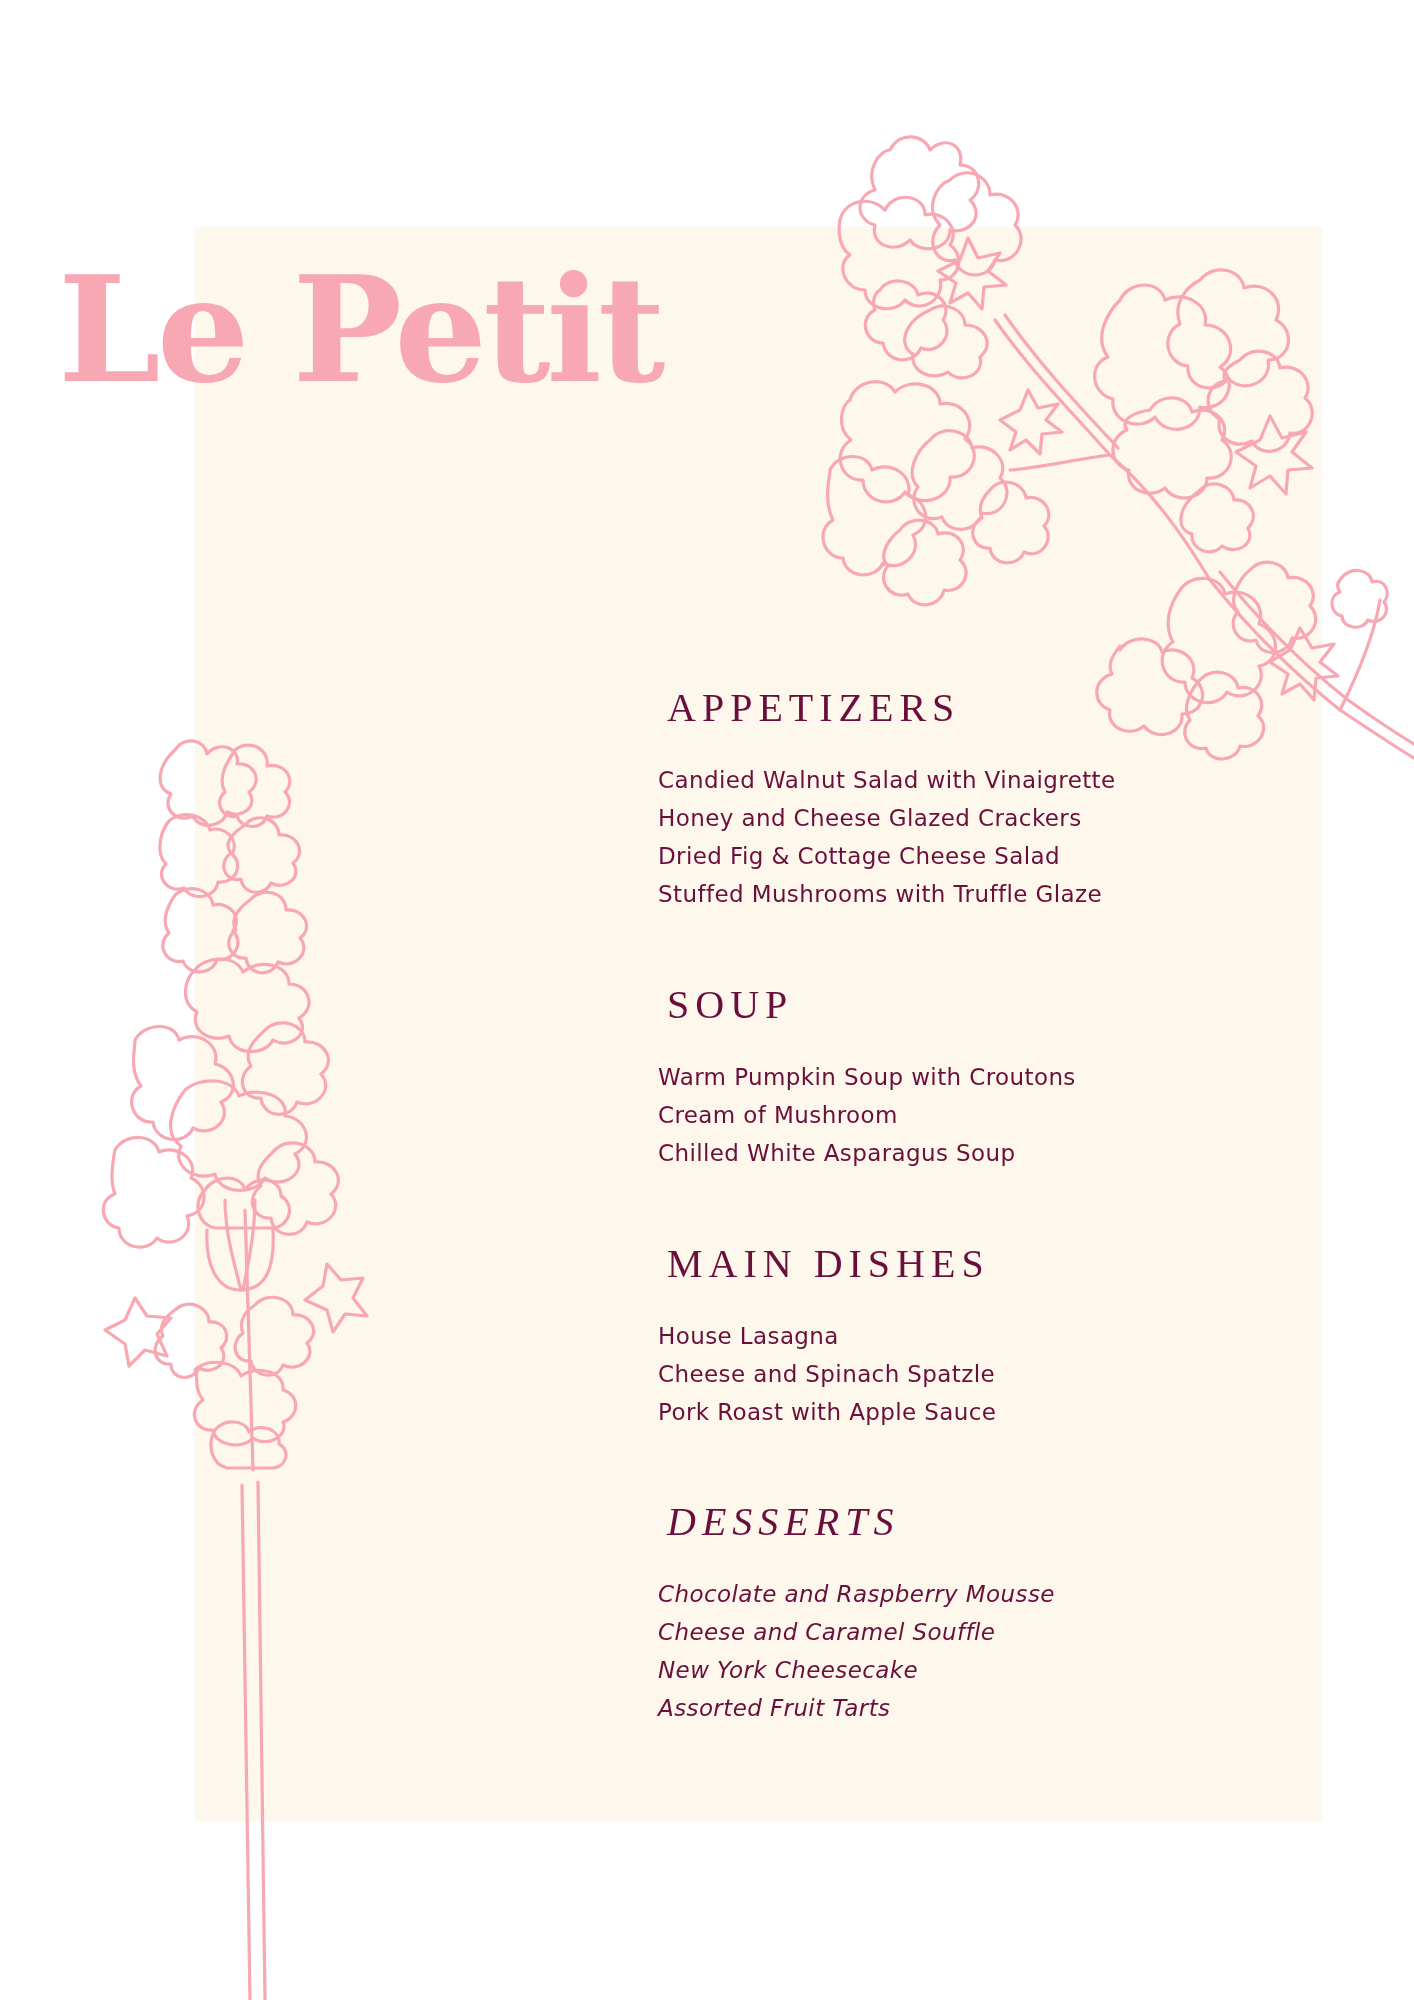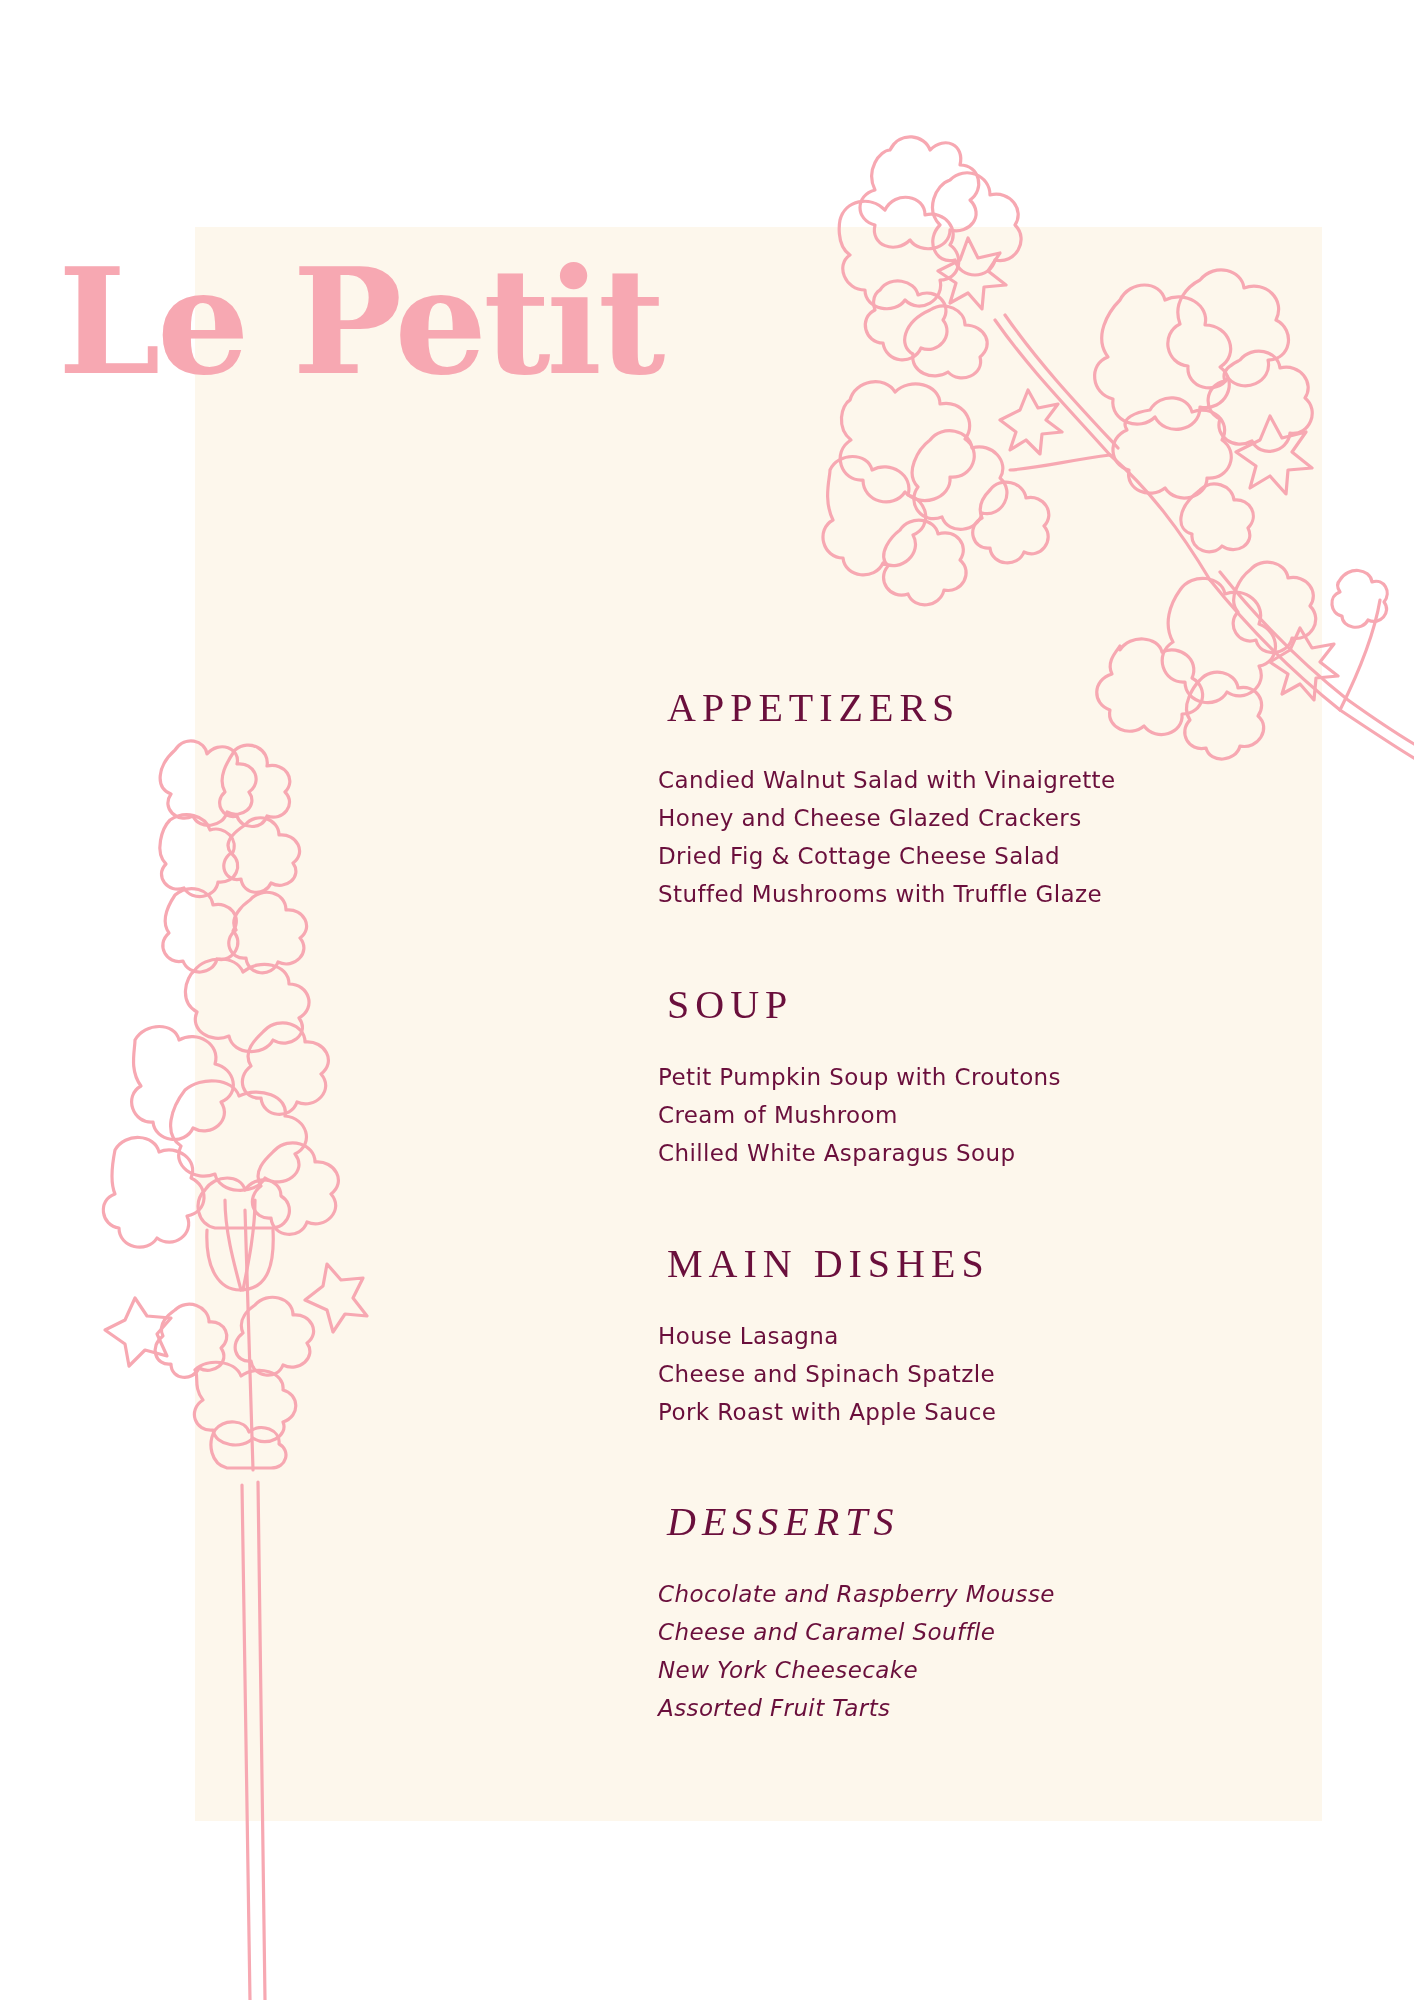--- a/index.html
+++ b/index.html
@@ -13,21 +13,21 @@
     width: 1127px; height: 1594px;
     background: #fdf7ec;
   }
   .botanical { position: absolute; }
   .botanical svg { display: block; overflow: visible; }
   .botanical svg * {
     fill: none; stroke: #f7a8b2; stroke-width: 3.2;
     stroke-linecap: round; stroke-linejoin: round;
   }
   .title {
-    position: absolute; left: 58px; top: 228px;
+    position: absolute; left: 58px; top: 236px;
     margin: 0;
     font-family: "DejaVu Serif", "Liberation Serif", serif;
     font-weight: bold;
     font-size: 146px;
     line-height: 188px;
     letter-spacing: -4px;
     color: #f7a8b2;
   }
   .title span { display: block; }
   .menu {
@@ -144,21 +144,21 @@
       <li>Candied Walnut Salad with Vinaigrette</li>
       <li>Honey and Cheese Glazed Crackers</li>
       <li>Dried Fig &amp; Cottage Cheese Salad</li>
       <li>Stuffed Mushrooms with Truffle Glaze</li>
     </ul>
   </section>
 
   <section class="section" style="top:297px;">
     <h2 class="section-heading">SOUP</h2>
     <ul class="items">
-      <li>Petit Pumpkin Soup with Croutons</li>
+      <li>Warm Pumpkin Soup with Croutons</li>
       <li>Cream of Mushroom</li>
       <li>Chilled White Asparagus Soup</li>
     </ul>
   </section>
 
   <section class="section" style="top:556px;">
     <h2 class="section-heading">MAIN DISHES</h2>
     <ul class="items">
       <li>House Lasagna</li>
       <li>Cheese and Spinach Spatzle</li>

